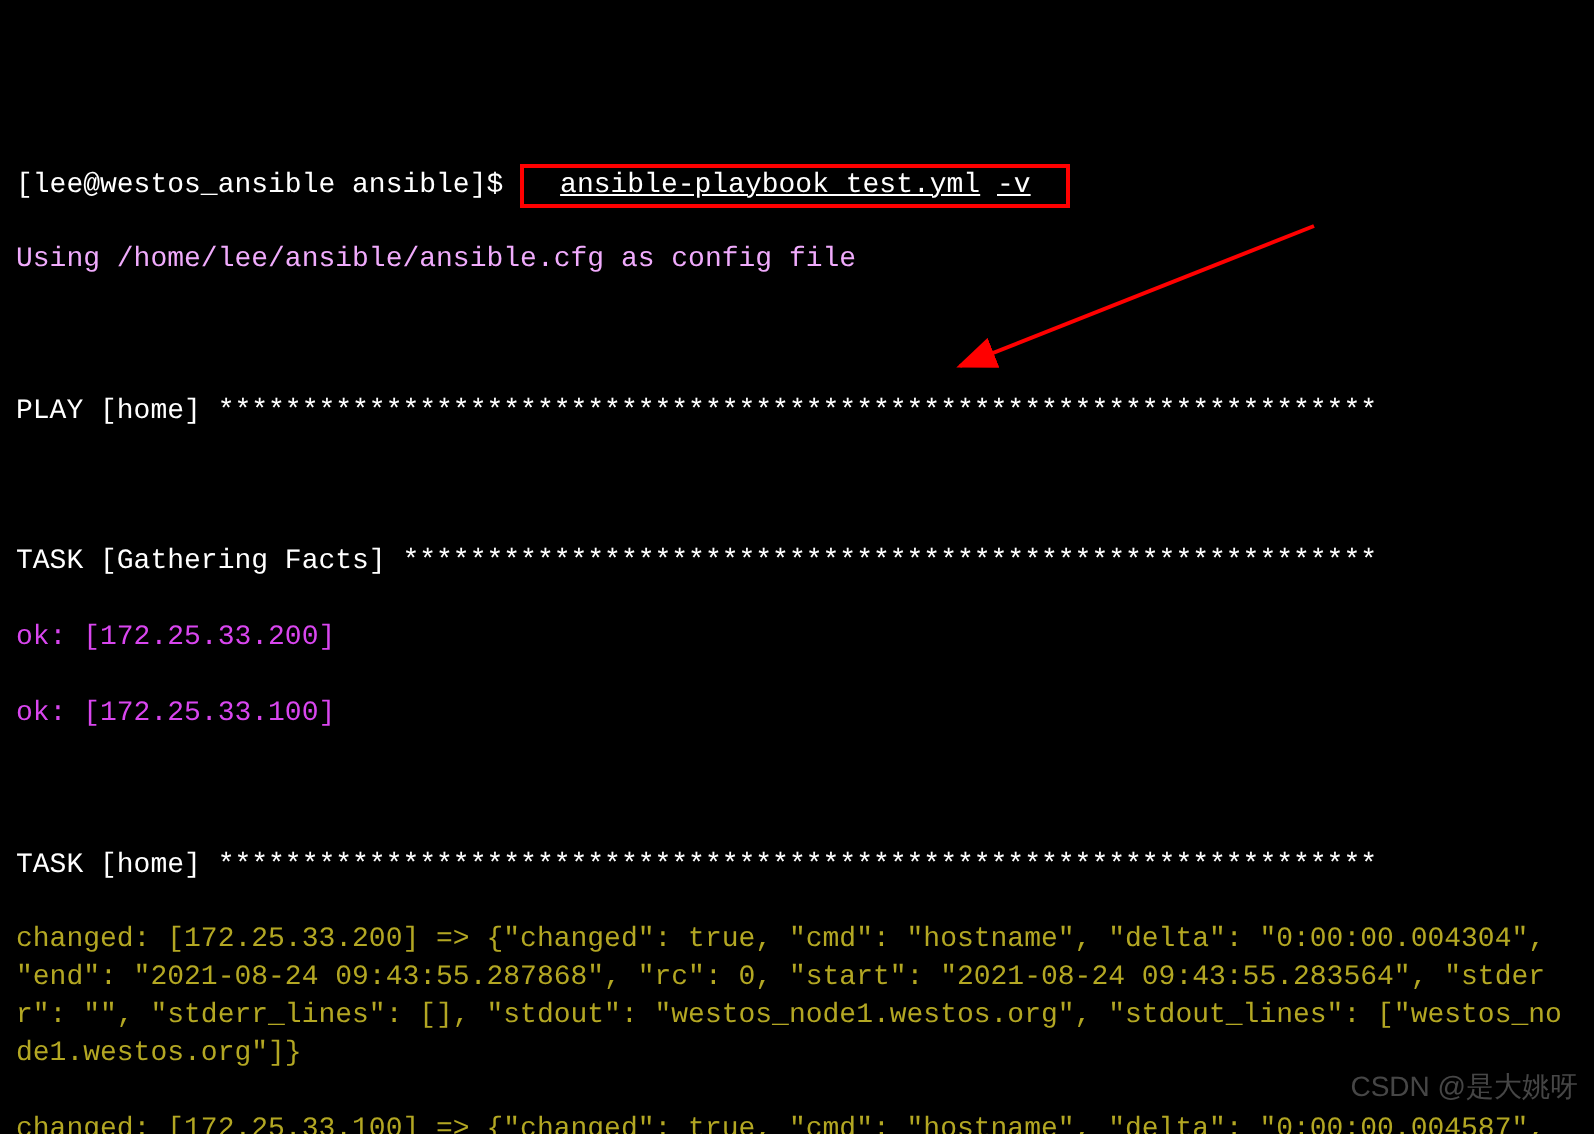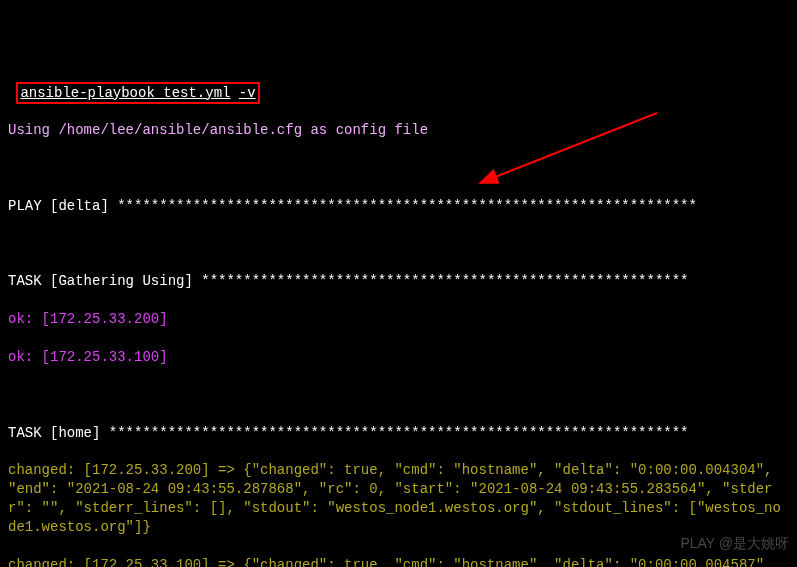--- a/index.html
+++ b/index.html
@@ -17,21 +17,21 @@
       position: relative;
     }
     .prompt-line { display: flex; }
     .white { color: #fff; }
     .green { color: #d946ef; }
     .blue { color: #f0abfc; }
     .yellow { color: #b3a723; }
     .highlight-box {
       border: 2px solid #ff0000;
       display: inline-block;
-      padding: 0 2px;
+      padding: 0 18px;
       margin: -2px 0;
     }
     .underline { text-decoration: underline; }
     .arrow {
       position: absolute;
       pointer-events: none;
     }
     .watermark {
       position: absolute;
       bottom: 14px;
@@ -40,27 +40,27 @@
       font-size: 14px;
       font-family: Arial, sans-serif;
     }
   </style>
 </head>
 <body>
 
 
 
 <div class="prompt-line">
-  <span> </span><span class="highlight-box"><span class="white underline">ansible-playbook test.yml</span><span class="white"> </span><span class="white underline">-v</span></span>
+  <span class="white">[lee@westos_ansible ansible]$</span><span> </span><span class="highlight-box"><span class="white underline">ansible-playbook test.yml</span><span class="white"> </span><span class="white underline">-v</span></span>
 </div>
 <div class="blue">Using /home/lee/ansible/ansible.cfg as config file</div>
 <div>&nbsp;</div>
-<div class="white">PLAY [delta] *********************************************************************</div>
+<div class="white">PLAY [home] *********************************************************************</div>
 <div>&nbsp;</div>
-<div class="white">TASK [Gathering Using] **********************************************************</div>
+<div class="white">TASK [Gathering Facts] **********************************************************</div>
 <div class="green">ok: [172.25.33.200]</div>
 <div class="green">ok: [172.25.33.100]</div>
 <div>&nbsp;</div>
 <div class="white">TASK [home] *********************************************************************</div>
 <div class="yellow" style="white-space:pre-wrap;word-break:break-all">changed: [172.25.33.200] =&gt; {"changed": true, "cmd": "hostname", "delta": "0:00:00.004304", "end": "2021-08-24 09:43:55.287868", "rc": 0, "start": "2021-08-24 09:43:55.283564", "stderr": "", "stderr_lines": [], "stdout": "westos_node1.westos.org", "stdout_lines": ["westos_node1.westos.org"]}</div>
 <div class="yellow" style="white-space:pre-wrap;word-break:break-all">changed: [172.25.33.100] =&gt; {"changed": true, "cmd": "hostname", "delta": "0:00:00.004587", "end": "2021-08-24 09:43:54.006923", "rc": 0, "start": "2021-08-24 09:43:54.002336", "stderr": "", "stderr_lines": [], "stdout": "westos_ansible.westos.org", "stdout_lines": ["westos_ansible.westos.org"]}</div>
 
 
 
 
@@ -75,16 +75,16 @@
 
 <svg class="arrow" style="left:472px;top:108px;" width="190" height="85">
   <defs>
     <marker id="arrowhead" markerWidth="10" markerHeight="8" refX="9" refY="4" orient="auto">
       <polygon points="0 0, 10 4, 0 8" fill="#ff0000"></polygon>
     </marker>
   </defs>
   <line x1="185" y1="5" x2="8" y2="75" stroke="#ff0000" stroke-width="2" marker-end="url(#arrowhead)"></line>
 </svg>
 
-<div class="watermark">PLAY @是大姚呀</div>
+<div class="watermark">CSDN @是大姚呀</div>
 
 
 
 
 </body></html>

